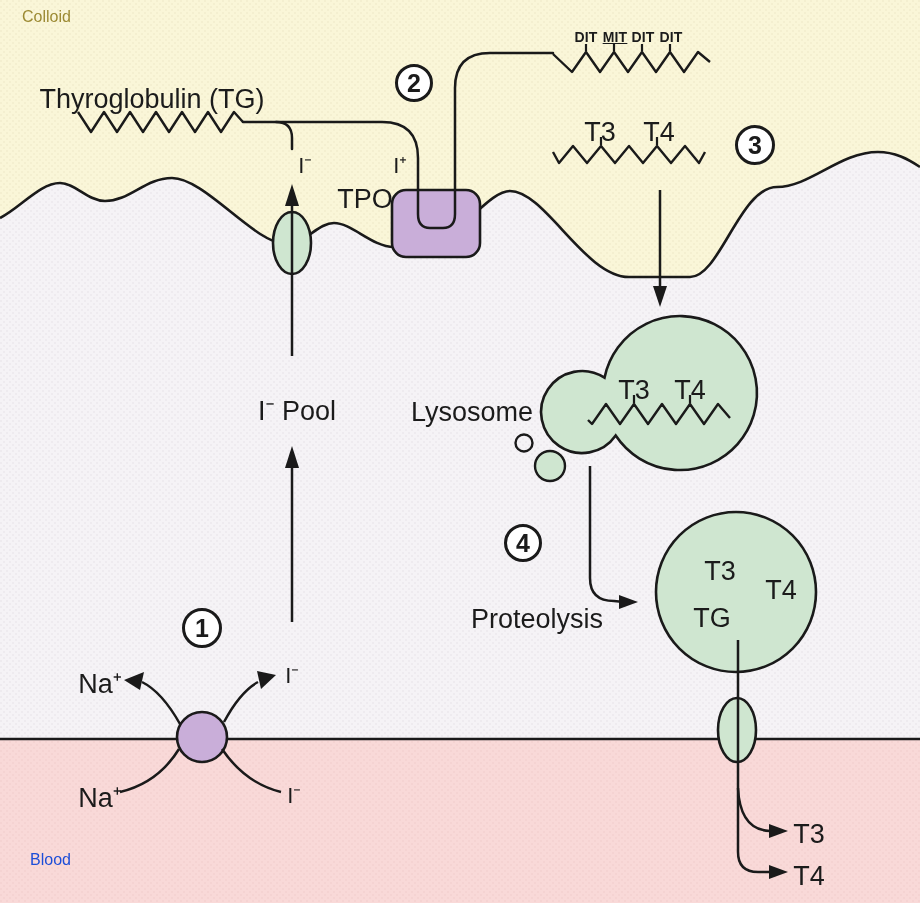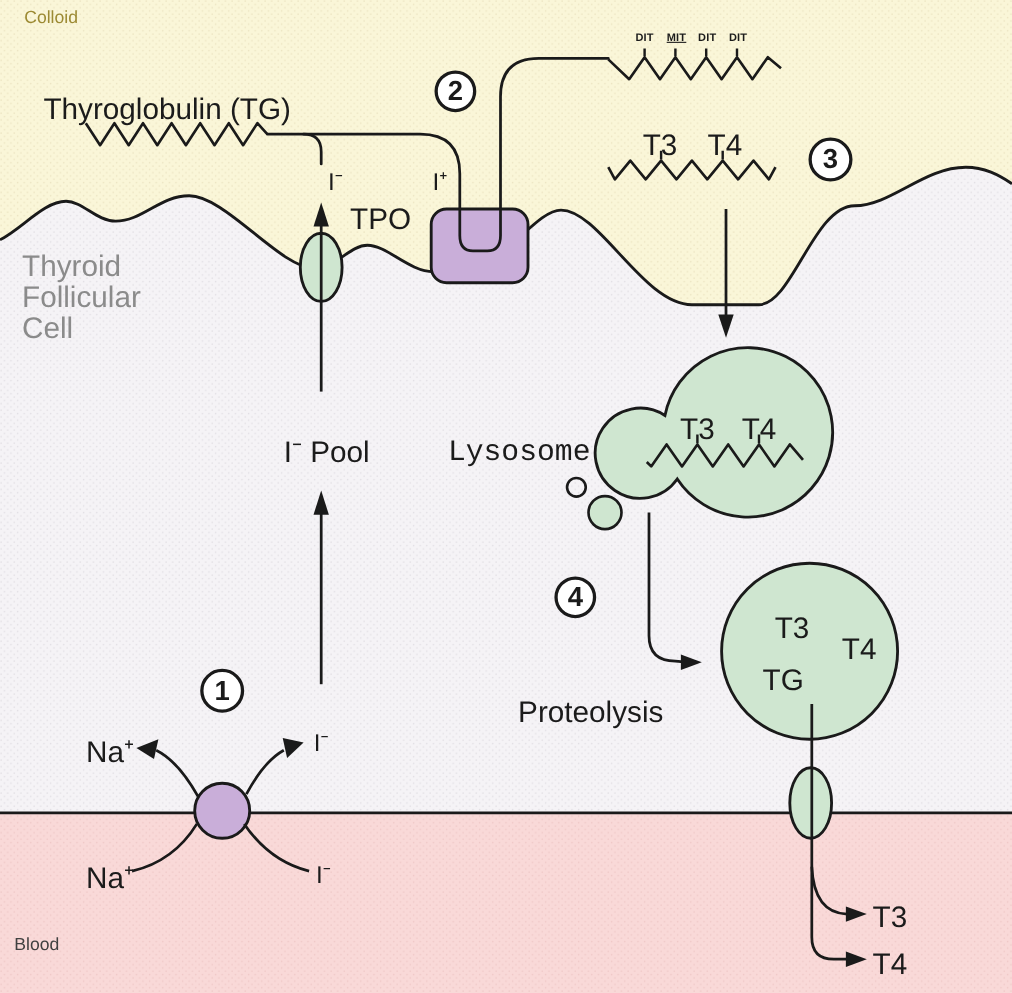--- a/index.html
+++ b/index.html
@@ -5,23 +5,23 @@
   html,body{margin:0;padding:0;background:#fff;}
   #stage{position:relative;width:920px;height:903px;overflow:hidden;
          font-family:"Liberation Sans",sans-serif;color:#1b1b1b;}
   #stage svg{position:absolute;left:0;top:0;}
   .lbl{position:absolute;white-space:nowrap;font-size:27px;line-height:1.15;
        transform:translateX(-50%);}
   .lbl.left{transform:none;}
   .region-lbl{font-size:16px;}
   #colloid-lbl{left:22px;top:8px;color:#9c8a33;}
   #cell-lbl{left:20px;top:228px;color:#8b8b8b;line-height:28px;}
-  #blood-lbl{left:13px;top:851px;color:#404040;}
+  #blood-lbl{left:30px;top:851px;color:#1d4ed8;}
   .dit{position:absolute;transform:translateX(-50%);top:29px;
-       font-size:10px;font-weight:700;letter-spacing:.2px;}
+       font-size:14px;font-weight:700;letter-spacing:.2px;}
   .stepnum{position:absolute;width:40px;height:40px;border:3px solid #1a1a1a;
        border-radius:50%;background:#fff;display:flex;align-items:center;
        justify-content:center;font-size:25px;font-weight:700;box-sizing:border-box;}
 </style>
 </head>
 <body>
 
 <div id="stage">
 
 <svg width="920" height="903" viewBox="0 0 920 903">
@@ -95,42 +95,37 @@
   <circle cx="202" cy="737" r="25" fill="#c9aed9" stroke="#1a1a1a" stroke-width="2.6"></circle>
   <path d="M180,724 Q162,692 142,682" fill="none" stroke="#1a1a1a" stroke-width="2.5"></path>
   <polygon points="124,680 144,672 140,690" fill="#1a1a1a"></polygon>
   <path d="M224,722 Q240,692 258,682" fill="none" stroke="#1a1a1a" stroke-width="2.5"></path>
   <polygon points="276,675 257,671 261,689" fill="#1a1a1a"></polygon>
   <path d="M120,792 Q158,783 179,749" fill="none" stroke="#1a1a1a" stroke-width="2.5"></path>
   <path d="M281,792 Q245,783 222,749" fill="none" stroke="#1a1a1a" stroke-width="2.5"></path>
 </svg>
 
 <div class="lbl left region-lbl" id="colloid-lbl">Colloid</div>
-<div class="lbl left" id="cell-lbl">
-  <div>Thyroid</div>
-  <div>Follicular</div>
-  <div>Cell</div>
-</div>
 <div class="lbl left region-lbl" id="blood-lbl">Blood</div>
 
 <div class="lbl" style="left:152px;top:84px;">Thyroglobulin (TG)</div>
 <div class="dit" style="left:586px;">DIT</div>
 <div class="dit" style="left:615px;text-decoration:underline;">MIT</div>
 <div class="dit" style="left:643px;">DIT</div>
 <div class="dit" style="left:671px;">DIT</div>
 <div class="lbl" style="left:600px;top:117px;">T3</div>
 <div class="lbl" style="left:659px;top:117px;">T4</div>
 <div class="lbl" style="left:305px;top:153px;font-size:22px;">I⁻</div>
 <div class="lbl" style="left:400px;top:153px;font-size:22px;">I⁺</div>
-<div class="lbl" style="left:346px;top:184px;">TPO</div>
+<div class="lbl" style="left:365px;top:184px;">TPO</div>
 <div class="lbl" style="left:297px;top:396px;">I⁻ Pool</div>
-<div class="lbl" style="left:472px;top:397px;font-family:Liberation Mono, monospace;">Lysosome</div>
+<div class="lbl" style="left:472px;top:397px;">Lysosome</div>
 <div class="lbl" style="left:634px;top:375px;">T3</div>
 <div class="lbl" style="left:690px;top:375px;">T4</div>
-<div class="lbl" style="left:537px;top:604px;margin-top:28px;">Proteolysis</div>
+<div class="lbl" style="left:537px;top:604px;">Proteolysis</div>
 <div class="lbl" style="left:720px;top:556px;">T3</div>
 <div class="lbl" style="left:781px;top:575px;">T4</div>
 <div class="lbl" style="left:712px;top:603px;">TG</div>
 <div class="lbl" style="left:100px;top:669px;">Na⁺</div>
 <div class="lbl" style="left:292px;top:663px;font-size:22px;">I⁻</div>
 <div class="lbl" style="left:100px;top:783px;">Na⁺</div>
 <div class="lbl" style="left:294px;top:783px;font-size:22px;">I⁻</div>
 <div class="lbl" style="left:809px;top:819px;">T3</div>
 <div class="lbl" style="left:809px;top:861px;">T4</div>
 

